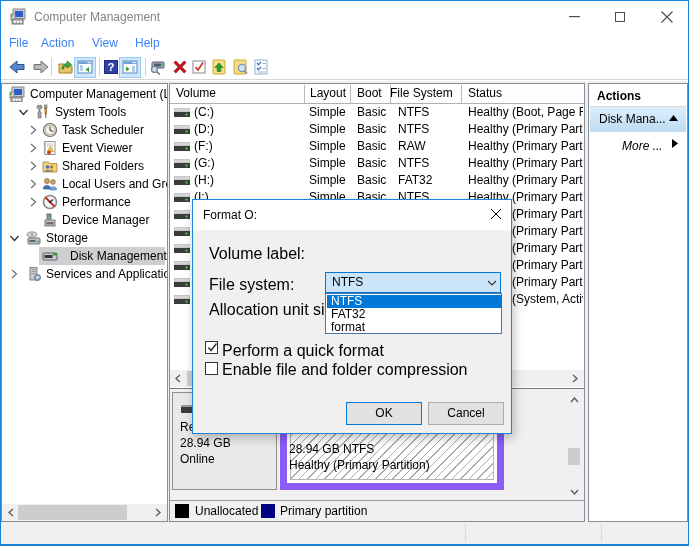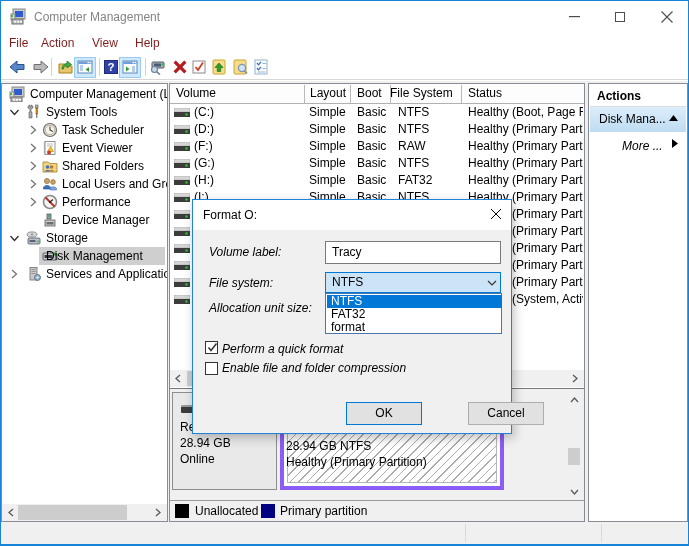--- a/index.html
+++ b/index.html
@@ -6,21 +6,21 @@
 *{box-sizing:border-box;}
 #win{position:relative;width:689px;height:546px;background:#fff;
   font-family:"Liberation Sans",sans-serif;font-size:12px;color:#000;overflow:hidden;}
 .abs{position:absolute;}
 
 #border{position:absolute;left:0;top:0;width:689px;height:546px;
   border:1px solid #1683d8;border-bottom:2px solid #1683d8;z-index:50;pointer-events:none;}
 #titlebar{position:absolute;left:1px;top:1px;width:687px;height:31px;background:#fff;}
 #title-text{position:absolute;left:33px;top:9px;color:#848484;font-size:12px;}
 #menubar{position:absolute;left:1px;top:32px;width:687px;height:23px;background:#fff;}
-.menu{position:absolute;top:4px;font-size:12px;color:#7f1d1d;text-align:center;}
+.menu{position:absolute;top:4px;font-size:12px;color:#3b82f6;text-align:center;}
 #toolbar{position:absolute;left:1px;top:55px;width:687px;height:25px;background:#fff;border-bottom:1px solid #d7d7d7;}
 .tbsep{position:absolute;top:3px;width:1px;height:18px;background:#d3d3d3;}
 .tbi{position:absolute;top:4px;width:16px;height:16px;}
 .tbhl{position:absolute;top:2px;width:22px;height:21px;background:#cde8ff;border:1px solid #98ccf2;}
 
 #content{position:absolute;left:1px;top:81px;width:687px;height:462px;background:#f0f0f0;}
 .pane{position:absolute;background:#fff;border:1px solid #888c94;}
 
 #tree{left:0px;top:2px;width:167px;height:439px;overflow:hidden;}
 .ti{position:absolute;height:18px;line-height:18px;white-space:nowrap;font-size:12px;}
@@ -37,36 +37,36 @@
 .c2{position:absolute;left:139px;}
 .c3{position:absolute;left:187px;}
 .c4{position:absolute;left:228px;}
 .c5{position:absolute;left:298px;width:115px;overflow:hidden;}
 
 .sbtrack{position:absolute;background:#f0f0f0;}
 .sbthumb{position:absolute;background:#cdcdcd;}
 
 #diskarea{position:absolute;left:0px;top:304px;width:414px;height:113px;background:#f0f0f0;border-top:1px solid #777;}
 #diskinfo{position:absolute;left:2px;top:3px;width:105px;height:98px;background:#e9e9e9;border:1px solid #8e8e8e;font-size:12px;}
-#partbox{position:absolute;left:110px;top:3px;width:224px;height:98px;background:#fff;border:4px solid #8b5cf6;}
+#partbox{position:absolute;left:110px;top:3px;width:224px;height:98px;background:#fff;border:7px solid #8b5cf6;}
 #parthatch{position:absolute;left:3px;top:3px;right:3px;bottom:3px;border:1px solid #b5b5b5;
  background:repeating-linear-gradient(135deg,#ffffff 0px,#ffffff 5px,#ababab 5px,#ababab 6px);}
 #legend{position:absolute;left:0;top:416px;width:414px;height:21px;background:#f0f0f0;border-top:1px solid #9a9a9a;font-size:12px;}
 
 #actions{left:587px;top:2px;width:100px;height:439px;}
 #act-head{position:absolute;left:8px;top:5px;font-weight:bold;font-size:12px;}
 #act-sel{position:absolute;left:1px;top:23px;width:96px;height:25px;background:linear-gradient(180deg,#dcedfb,#bedcf2);}
 
 #statusbar{position:absolute;left:1px;top:522px;width:687px;height:22px;background:#f0f0f0;}
 
 #dlg{position:absolute;left:192px;top:199px;width:320px;background:#f0f0f0;
   border:1px solid #2183d8;box-shadow:2px 4px 10px rgba(0,0,0,0.25);z-index:20;height:235px;}
 #dlg-title{position:absolute;left:0;top:0;width:100%;height:30px;background:#fff;}
 #dlg-title span{position:absolute;left:10px;top:8px;font-size:12px;}
-.dlbl{position:absolute;left:16px;font-size:12px;font-style:italic;}
+.dlbl{position:absolute;left:16px;font-size:16px;}
 #dtxt{position:absolute;left:132px;top:41px;width:176px;height:23px;background:#fff;border:1px solid #7a7a7a;
   line-height:21px;padding-left:6px;font-size:12px;}
 #dcombo{position:absolute;left:132px;top:72px;width:176px;height:21px;background:#cce4f7;border:1px solid #0078d7;
   line-height:19px;padding-left:6px;font-size:12px;}
 #ddrop{position:absolute;left:132px;top:93px;width:177px;height:41px;background:#fff;border:1px solid #4a76a8;z-index:5;}
 .ditem{position:absolute;left:1px;width:175px;height:13px;line-height:13px;padding-left:4px;font-size:12px;}
 .cb{position:absolute;left:12px;width:13px;height:13px;background:#fff;border:1px solid #333;}
 .btn{position:absolute;top:202px;width:76px;height:23px;background:#e1e1e1;border:1px solid #adadad;
   text-align:center;line-height:21px;font-size:12px;}
 svg{display:block;}
@@ -181,21 +181,21 @@
             <rect x="5" y="3" width="8" height="6" fill="#2f5bd0"></rect>
             <rect x="1" y="6" width="4" height="6" fill="#dedede" stroke="#8a8a8a"></rect>
             <rect x="1" y="7" width="2" height="2" fill="#35c135"></rect>
             <rect x="2" y="11" width="11" height="5" fill="#b9b9b9" stroke="#6f6f6f"></rect>
             <rect x="4" y="13" width="2" height="1.5" fill="#fff"></rect>
             <rect x="7" y="13" width="2" height="1.5" fill="#fff"></rect>
             <rect x="10" y="13" width="2" height="1.5" fill="#fff"></rect>
           </svg>
           <span style="position:absolute;left:28px;top:0px;">Computer Management (Local)</span>
         </div>
-      <div class="ti" style="left:0;top:19px;width:165px;">
+      <div class="ti" style="left:9px;top:19px;width:165px;">
           <svg class="chev" style="left:7px;top:4px" width="10" height="10" viewBox="0 0 10 10">
             <path d="M1.5 3 L5.5 7.5 L9.5 3" fill="none" stroke="#2b2b2b" stroke-width="1.2"></path>
           </svg>
           <svg class="ic" style="left:24px;top:1px" width="16" height="16" viewBox="0 0 16 16">
             <path d="M4 1 C2.5 1 1.5 2.5 2 4 L4 5 L4 8 L3 8 L3 14 L6 14 L6 8 L5 8 L5 5 L7 4 C7.5 2.5 6.5 1 5 1 L5 3 L4 3 Z" fill="#a9a9a9" stroke="#5d5d5d" stroke-width="0.6"></path>
             <rect x="9.5" y="1" width="2.5" height="3" fill="#b5b5b5" stroke="#5d5d5d" stroke-width="0.6"></rect>
             <rect x="10" y="4" width="1.5" height="6" fill="#e89317" stroke="#8a5207" stroke-width="0.6"></rect>
             <rect x="10.3" y="10" width="1" height="4" fill="#5d5d5d"></rect>
           </svg>
           <span style="position:absolute;left:44px;top:0px;">System Tools</span>
@@ -283,21 +283,21 @@
           </svg>
           <span style="position:absolute;left:44px;top:0px;">Storage</span>
         </div>
       <div class="ti" style="left:0;top:163px;width:165px;">
           <div style="position:absolute;left:37px;top:0px;width:126px;height:18px;background:#cfcfcf;"></div>
           <svg class="ic" style="left:40px;top:1px" width="16" height="16" viewBox="0 0 16 16">
             <rect x="1" y="5" width="14" height="7" rx="1" fill="#c9cdd2" stroke="#4e555e" stroke-width="0.9"></rect>
             <rect x="2.5" y="7" width="8" height="3" fill="#35383c"></rect>
             <rect x="11" y="5" width="4" height="2.5" fill="#3a9e3a"></rect>
           </svg>
-          <span style="position:absolute;left:44px;top:0px;text-align:center;">Disk Management</span>
+          <span style="position:absolute;left:68px;top:0px;text-align:center;">Disk Management</span>
         </div>
       <div class="ti" style="left:0;top:181px;width:165px;">
           <svg class="chev" style="left:7px;top:4px" width="10" height="10" viewBox="0 0 10 10">
             <path d="M3 1 L7.5 5 L3 9" fill="none" stroke="#6e6e6e" stroke-width="1.2"></path>
           </svg>
           <svg class="ic" style="left:24px;top:1px" width="16" height="16" viewBox="0 0 16 16">
             <rect x="4" y="1.5" width="7" height="12.5" fill="#c9c9c9" stroke="#6f6f6f" stroke-width="0.8"></rect>
             <path d="M5.5 3.5 l4 0 M5.5 5.5 l4 0 M5.5 7.5 l4 0" stroke="#8a8a8a" stroke-width="0.8"></path>
             <circle cx="11.5" cy="11.5" r="3" fill="#9fb3c8" stroke="#4a6380" stroke-width="0.8"></circle>
             <circle cx="11.5" cy="11.5" r="1.1" fill="#e8eef5"></circle>
@@ -534,21 +534,20 @@
   </div>
 
   <div id="dlg">
     <div id="dlg-title">
         <span>Format O:</span>
       </div>
     <svg class="abs" style="left:297px;top:8px" width="12" height="12" viewBox="0 0 12 12">
         <path d="M1 1 L11 11 M11 1 L1 11" stroke="#000" stroke-width="1"></path>
       </svg>
     <div class="dlbl" style="top:45px">Volume label:</div>
-    <div id="dtxt">Tracy</div>
     <div class="dlbl" style="top:76px">File system:</div>
     <div id="dcombo">NTFS
       <svg class="abs" style="left:161px;top:7px" width="10" height="6" viewBox="0 0 10 6">
           <path d="M1 1 L5 5 L9 1" fill="none" stroke="#333" stroke-width="1.2"></path>
         </svg>
     </div>
     <div class="dlbl" style="top:101px">Allocation unit size:</div>
     <div id="ddrop">
       <div class="ditem" style="top:1px;background:#0078d7;color:#fff;">NTFS</div>
       <div class="ditem" style="top:14px;">FAT32</div>
@@ -556,16 +555,16 @@
     </div>
     <div class="cb" style="top:141px">
       <svg style="position:absolute;left:1px;top:0px" width="11" height="11" viewBox="0 0 11 11">
           <path d="M1.5 5.5 L4 8.5 L9.5 1.5" fill="none" stroke="#333" stroke-width="1.5"></path>
         </svg>
     </div>
     <div class="dlbl" style="left:29px;top:142px">Perform a quick format</div>
     <div class="cb" style="top:162px"></div>
     <div class="dlbl" style="left:29px;top:161px">Enable file and folder compression</div>
     <div class="btn" style="left:153px;border:1px solid #0078d7;">OK</div>
-    <div class="btn" style="left:235px;margin-left:40px;">Cancel</div>
+    <div class="btn" style="left:235px;">Cancel</div>
   </div>
   <div id="border"></div>
 </div>
 
 </body></html>

